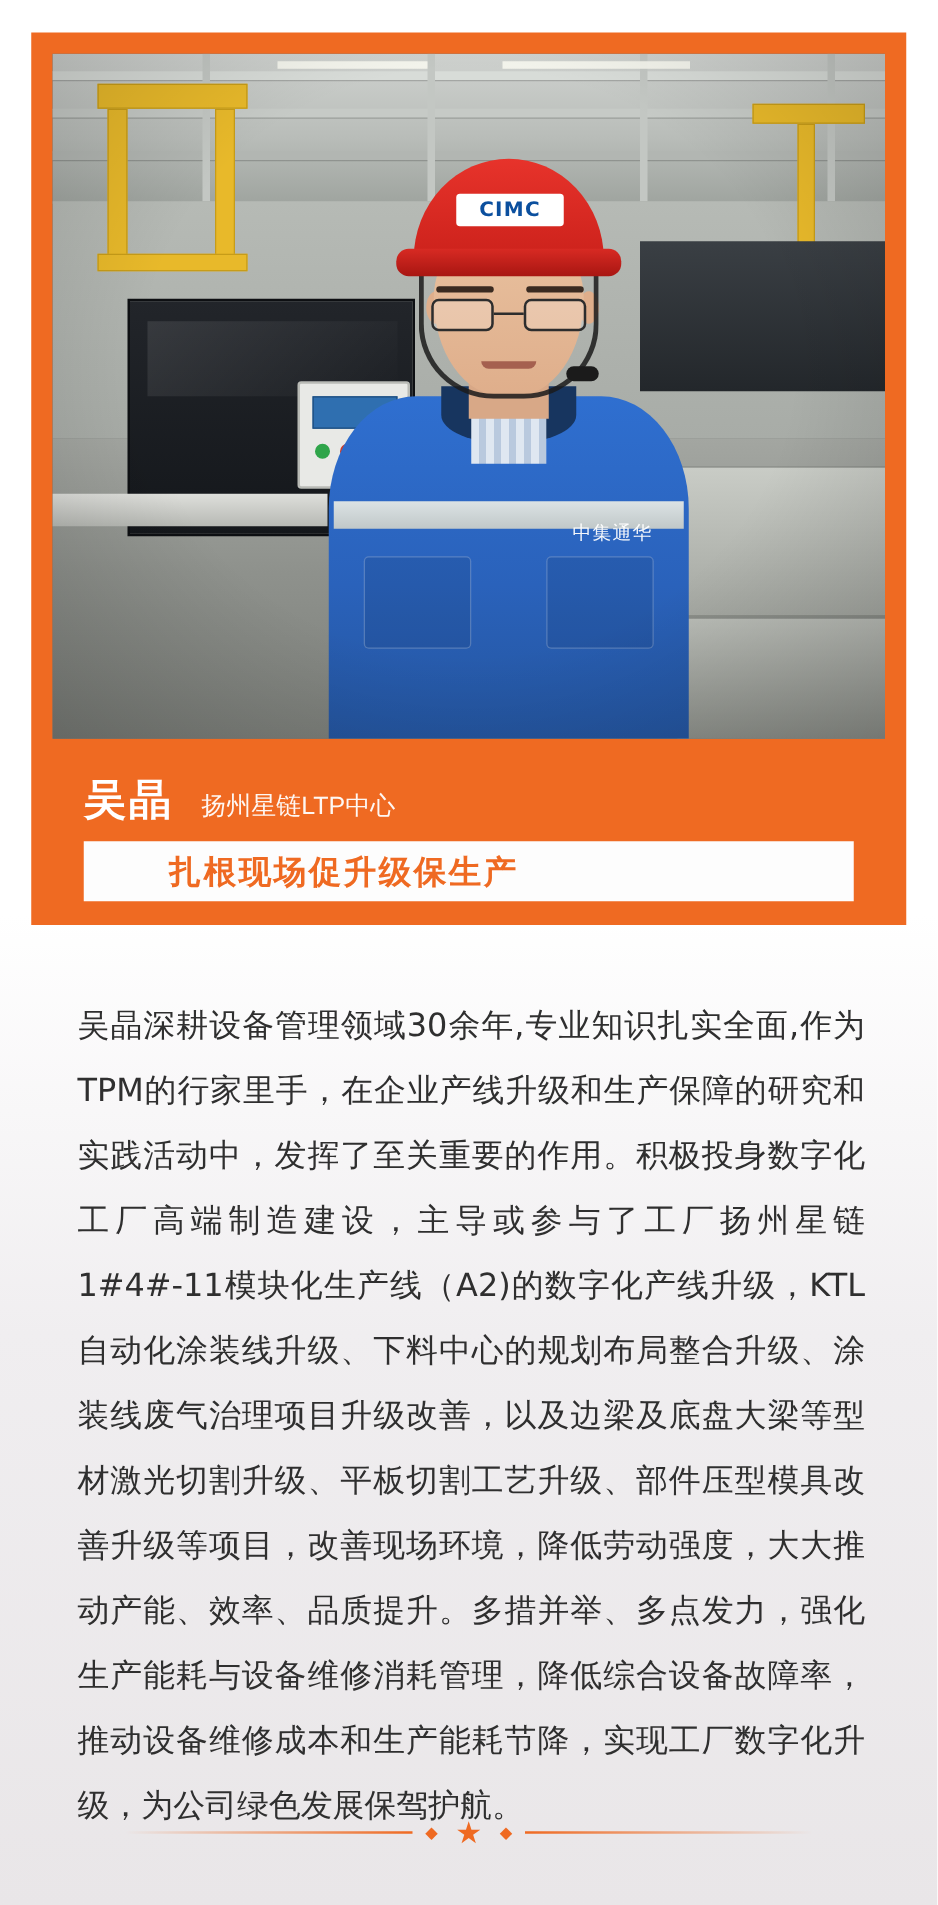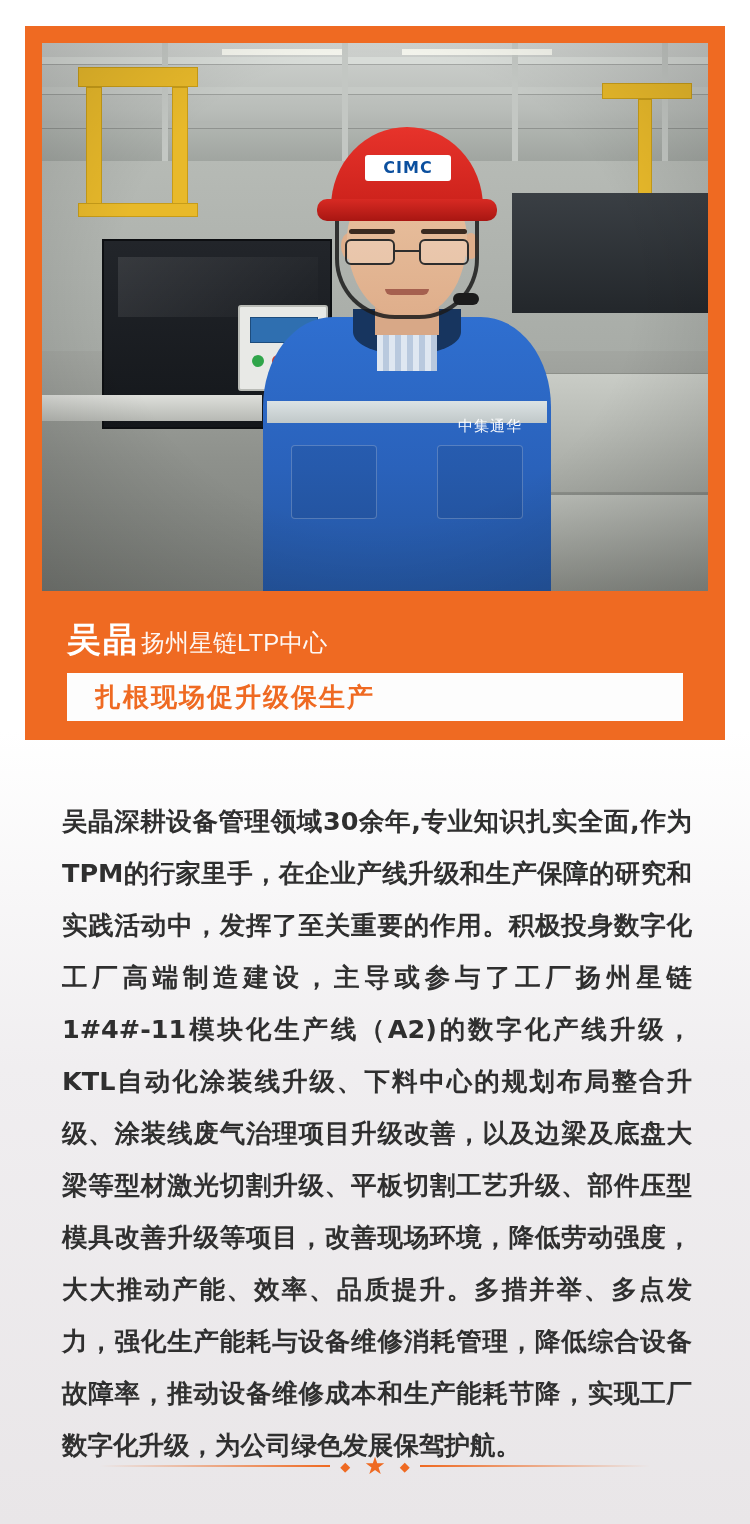--- a/index.html
+++ b/index.html
@@ -213,43 +213,42 @@
   .band { position:absolute; left:0; top:565px; width:700px; height:149px; }
   .band .bignum{
     position:absolute; right: 54px; top: -2px;
     font-size: 150px; line-height: 150px; font-weight: bold; color: #ffffff;
     opacity: .17; letter-spacing: -4px; font-family:"DejaVu Sans", sans-serif;
   }
   .band .star{
     position:absolute; right: 86px; top: 102px; color:#ffffff; opacity:.22; font-size: 30px;
   }
   .name-row{
-    position:absolute; left: 42px; top: 26px; display:flex; align-items:baseline; gap:2px;
+    position:absolute; left: 42px; top: 26px; display:flex; align-items:baseline; gap:22px;
   }
   .name-row .name{
     font-size: 34px; font-weight: bold; color:#ffffff; letter-spacing:2px;
   }
-  .name-row .dept{ font-size: 24px; color:#ffffff; opacity:.95; }
+  .name-row .dept{ font-size: 20px; color:#ffffff; opacity:.95; }
   .title-bar{
     position:absolute; left: 42px; top: 82px; width: 616px; height: 48px;
     background: #fdfdfd;
-    display:flex; align-items:center;
+    display:flex; align-items:center;padding-left:40px;
   }
   .title-bar .t{
     font-size: 26px; font-weight: bold; color:#ef6a22; letter-spacing: 2px;
     padding-left: 28px;
   }
 
   
   .body-copy{
     position:absolute; left: 62px; top: 795px; width: 630px;
     font-size: 25.5px; line-height: 52px; color: #2f2f2f;
     text-align: justify; text-justify: inter-ideograph;
     font-family: "DejaVu Sans", "Liberation Sans", sans-serif;
-    font-weight: bold;
   }
 
   
   .footer{
     position:absolute; left:0; bottom: 38px; width:750px; height: 40px;
     display:flex; align-items:center; justify-content:center; gap: 10px;
   }
   .footer .line{
     width: 230px; height: 2px;
     background: linear-gradient(90deg, rgba(239,106,34,0) 0%, #ef6a22 100%);

